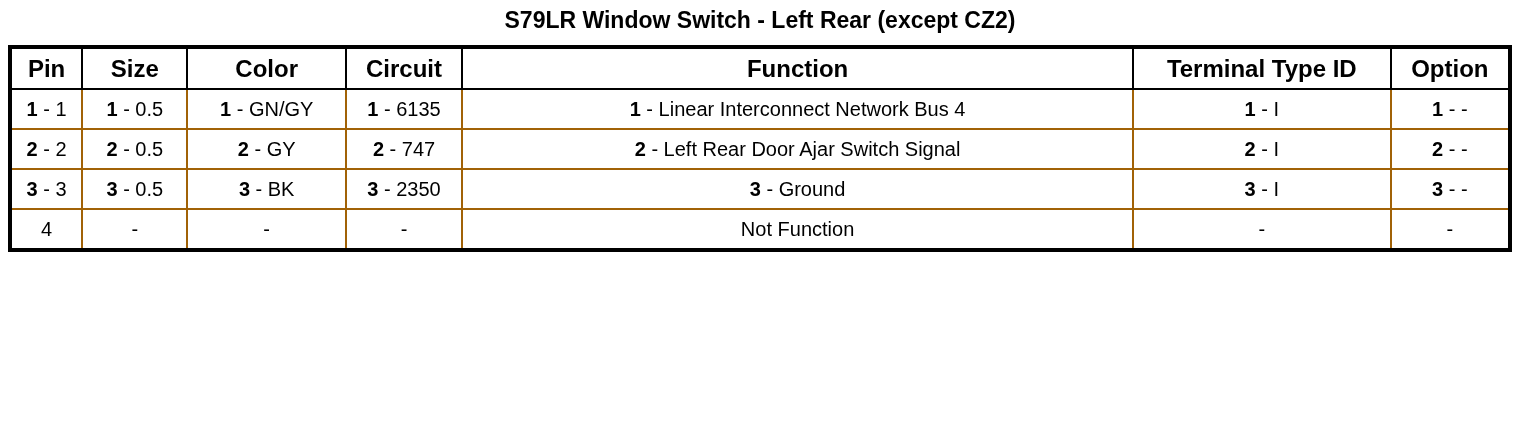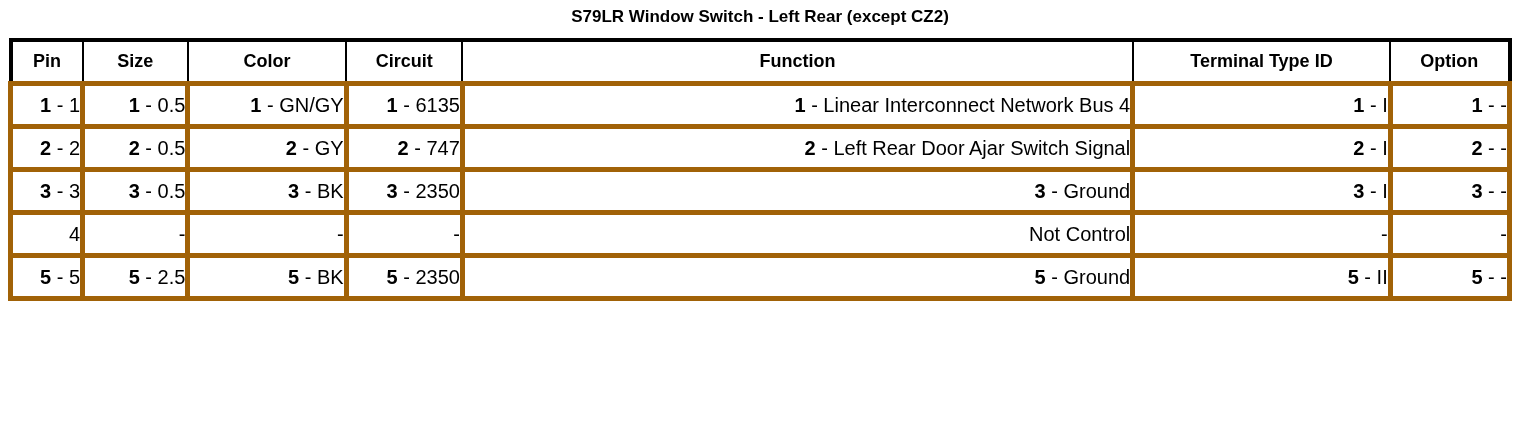--- a/index.html
+++ b/index.html
@@ -8,46 +8,46 @@
     width: 1520px;
     height: 432px;
     background: #ffffff;
     color: #000000;
     font-family: "Liberation Sans", sans-serif;
     overflow: hidden;
   }
   .title {
     text-align: center;
     font-weight: bold;
-    font-size: 17px;
+    font-size: 23px;
     padding-top: 7px;
     letter-spacing: 0px;
   }
   table.pinout {
     border-collapse: collapse;
     table-layout: fixed;
     margin: 11px 8px 0 8px;
     width: 1504px;
     border: 4px solid #000;
   }
   table.pinout th {
     border: 2px solid #000;
-    font-size: 18px;
+    font-size: 24px;
     font-weight: bold;
     height: 39px;
     text-align: center;
     vertical-align: middle;
     padding: 0;
   }
   table.pinout td {
-    border: 5px solid #a16207;
+    border: 2px solid #a16207;
     font-size: 20px;
     font-weight: normal;
     height: 38px;
-    text-align: right;
+    text-align: center;
     vertical-align: middle;
     padding: 0;
     white-space: pre;
   }
   table.pinout .b {
     font-weight: bold;
   }
 </style>
 </head>
 <body>
@@ -101,27 +101,18 @@
         <td><span class="b">3</span> - 2350</td>
         <td><span class="b">3</span> - Ground</td>
         <td><span class="b">3</span> - I</td>
         <td><span class="b">3</span> - -</td>
       </tr>
       <tr>
         <td>4</td>
         <td>-</td>
         <td>-</td>
         <td>-</td>
-        <td>Not Control</td>
+        <td>Not Function</td>
         <td>-</td>
         <td>-</td>
-      </tr>
-      <tr>
-        <td><span class="b">5</span> - 5</td>
-        <td><span class="b">5</span> - 2.5</td>
-        <td><span class="b">5</span> - BK</td>
-        <td><span class="b">5</span> - 2350</td>
-        <td><span class="b">5</span> - Ground</td>
-        <td><span class="b">5</span> - II</td>
-        <td><span class="b">5</span> - -</td>
       </tr>
     </tbody>
 </table>
 
 </body></html>

